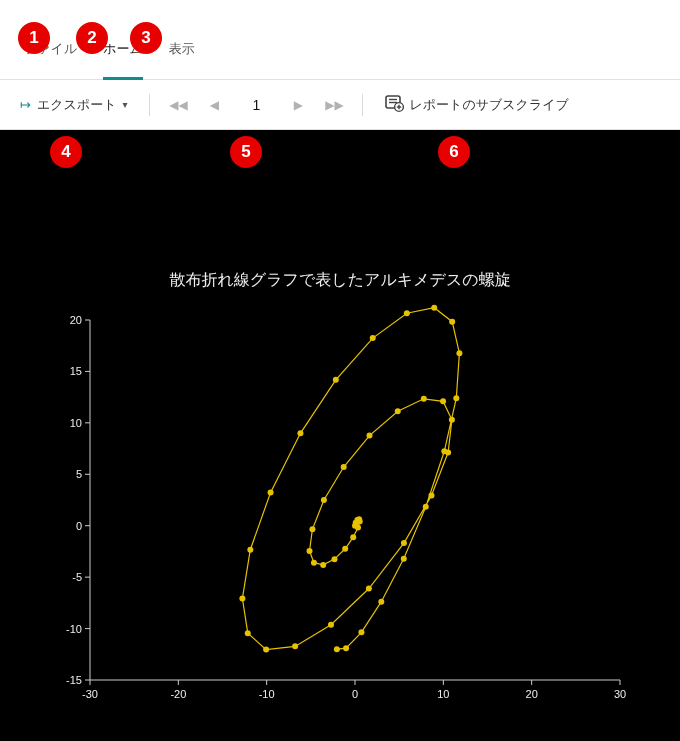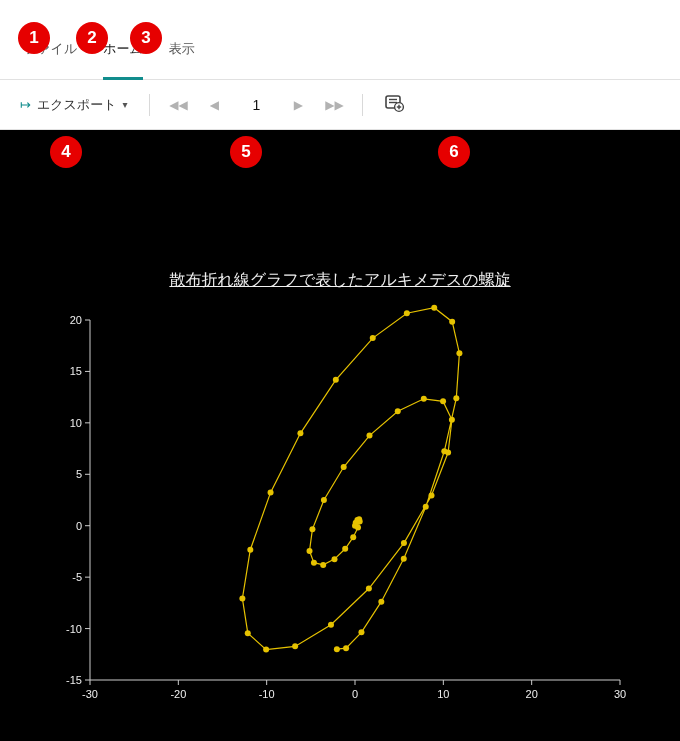--- a/index.html
+++ b/index.html
@@ -107,21 +107,20 @@
       position: relative;
       color: #fff;
     }
     .chart-title {
       text-align: center;
       width: 100%;
       font-size: 16px;
       text-align: center;
       color: #f0f0f0;
       padding-top: 140px;
-      text-decoration: underline;
     }
     .plot-area {
       position: absolute;
       left: 40px;
       top: 180px;
       width: 600px;
       height: 400px;
     }
     svg { overflow: visible; }
   </style>
@@ -167,20 +166,21 @@
     <span style="font-size:15px;position:relative;">
       <svg width="18" height="16">
         <rect x="1" y="1" width="14" height="12" rx="2" fill="none" stroke="#444" stroke-width="1.6"></rect>
         <line x1="4" y1="4.5" x2="12" y2="4.5" stroke="#444" stroke-width="1.4"></line>
         <line x1="4" y1="7.5" x2="12" y2="7.5" stroke="#444" stroke-width="1.4"></line>
         <circle cx="14" cy="12" r="4.4" fill="#fff" stroke="#444" stroke-width="1.4"></circle>
         <line x1="14" y1="9.8" x2="14" y2="14.2" stroke="#444" stroke-width="1.4"></line>
         <line x1="11.8" y1="12" x2="16.2" y2="12" stroke="#444" stroke-width="1.4"></line>
       </svg>
     </span>
+    <span>レポートのサブスクライブ</span>
   </button>
 </div>
 
 <div class="badge" style="left:50px; top:136px;">4</div>
 <div class="badge" style="left:230px; top:136px;">5</div>
 <div class="badge" style="left:438px; top:136px;">6</div>
 
 <div class="report">
   <div class="chart-title">散布折れ線グラフで表したアルキメデスの螺旋</div>
   <div class="plot-area">

